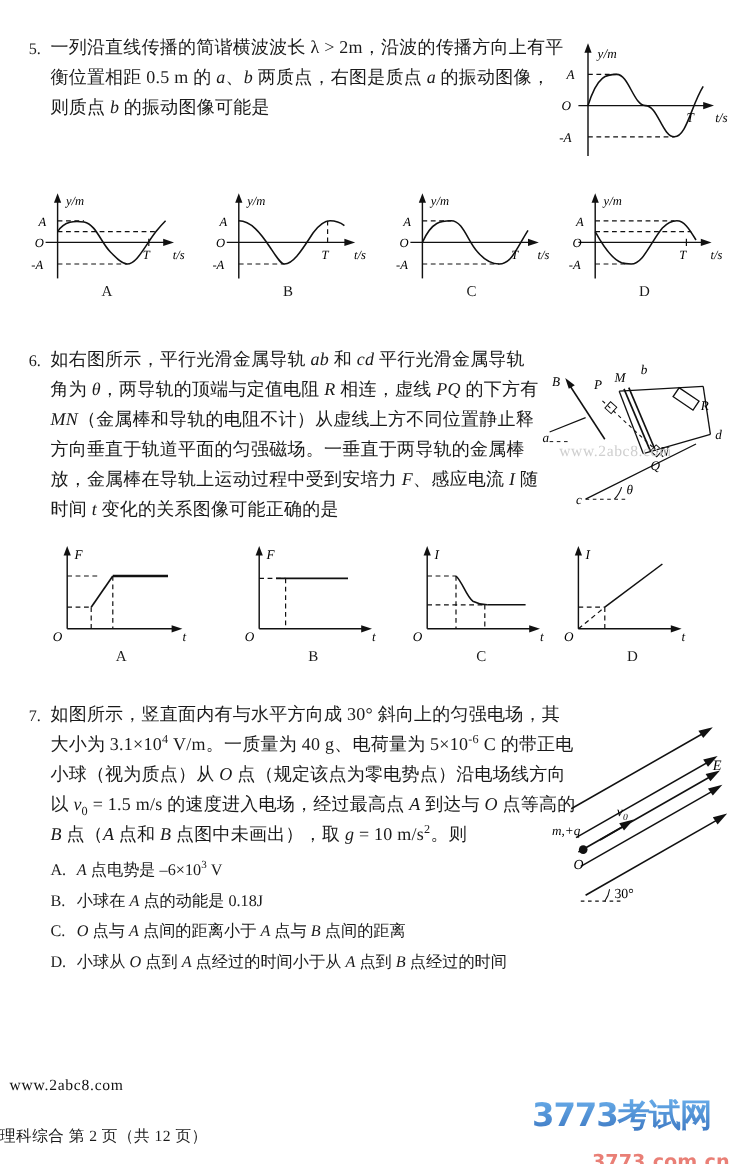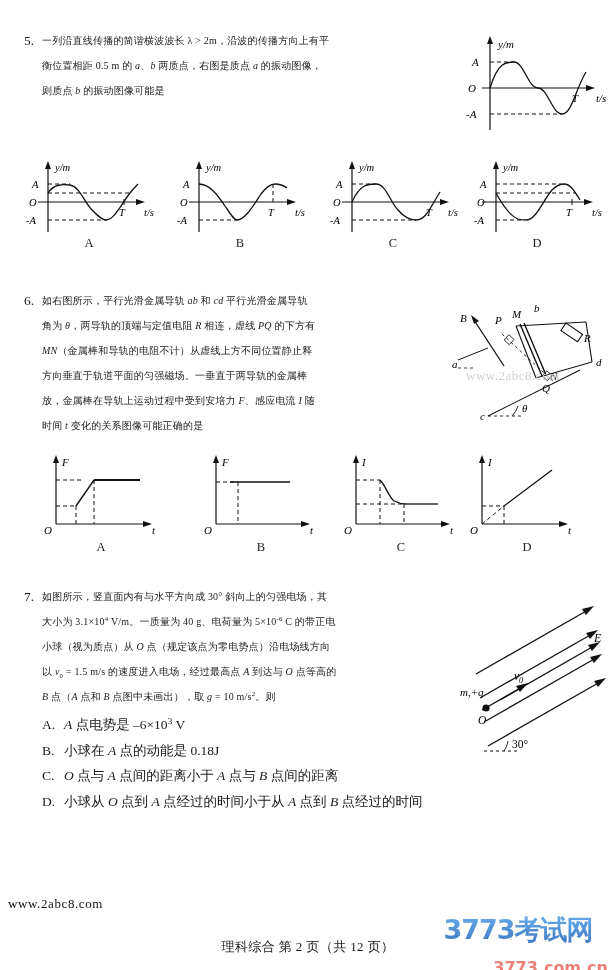--- a/index.html
+++ b/index.html
@@ -30,21 +30,21 @@
   .q-num {
     width: 24px;
     flex: 0 0 24px;
     text-align: right;
     padding-right: 8px;
     font-size: 13.5px;
     line-height: 25px;
     font-family: "Liberation Serif", serif;
   }
   .q-body {
-    font-size: 10px;
+    font-size: 15px;
     line-height: 25px;
     letter-spacing: 0.2px;
   }
   .q-body .ln { display: block; white-space: nowrap; }
   i.v { font-style: italic; font-family: "Liberation Serif", serif; }
   sup { font-size: 0.68em; vertical-align: super; line-height: 0; }
   sub { font-size: 0.68em; vertical-align: sub; line-height: 0; }
 
   .opt-list { position: absolute; font-size: 13.5px; line-height: 25.5px; }
   .opt-row { display: flex; white-space: nowrap; }
@@ -67,21 +67,20 @@
     left: 8px; top: 896px;
     font-size: 13px;
     font-family: "Liberation Serif", serif;
     color: #111;
     letter-spacing: 0.6px;
   }
   .footer {
     position: absolute;
     left: 0; top: 938px;
     width: 616px;
-    text-align: center;
     font-size: 13px;
     letter-spacing: 0.4px;
   }
   .wm-logo {
     position: absolute;
     right: 8px; top: 916px;
     width: 180px;
     text-align: center;
     opacity: 0.92;
   }

